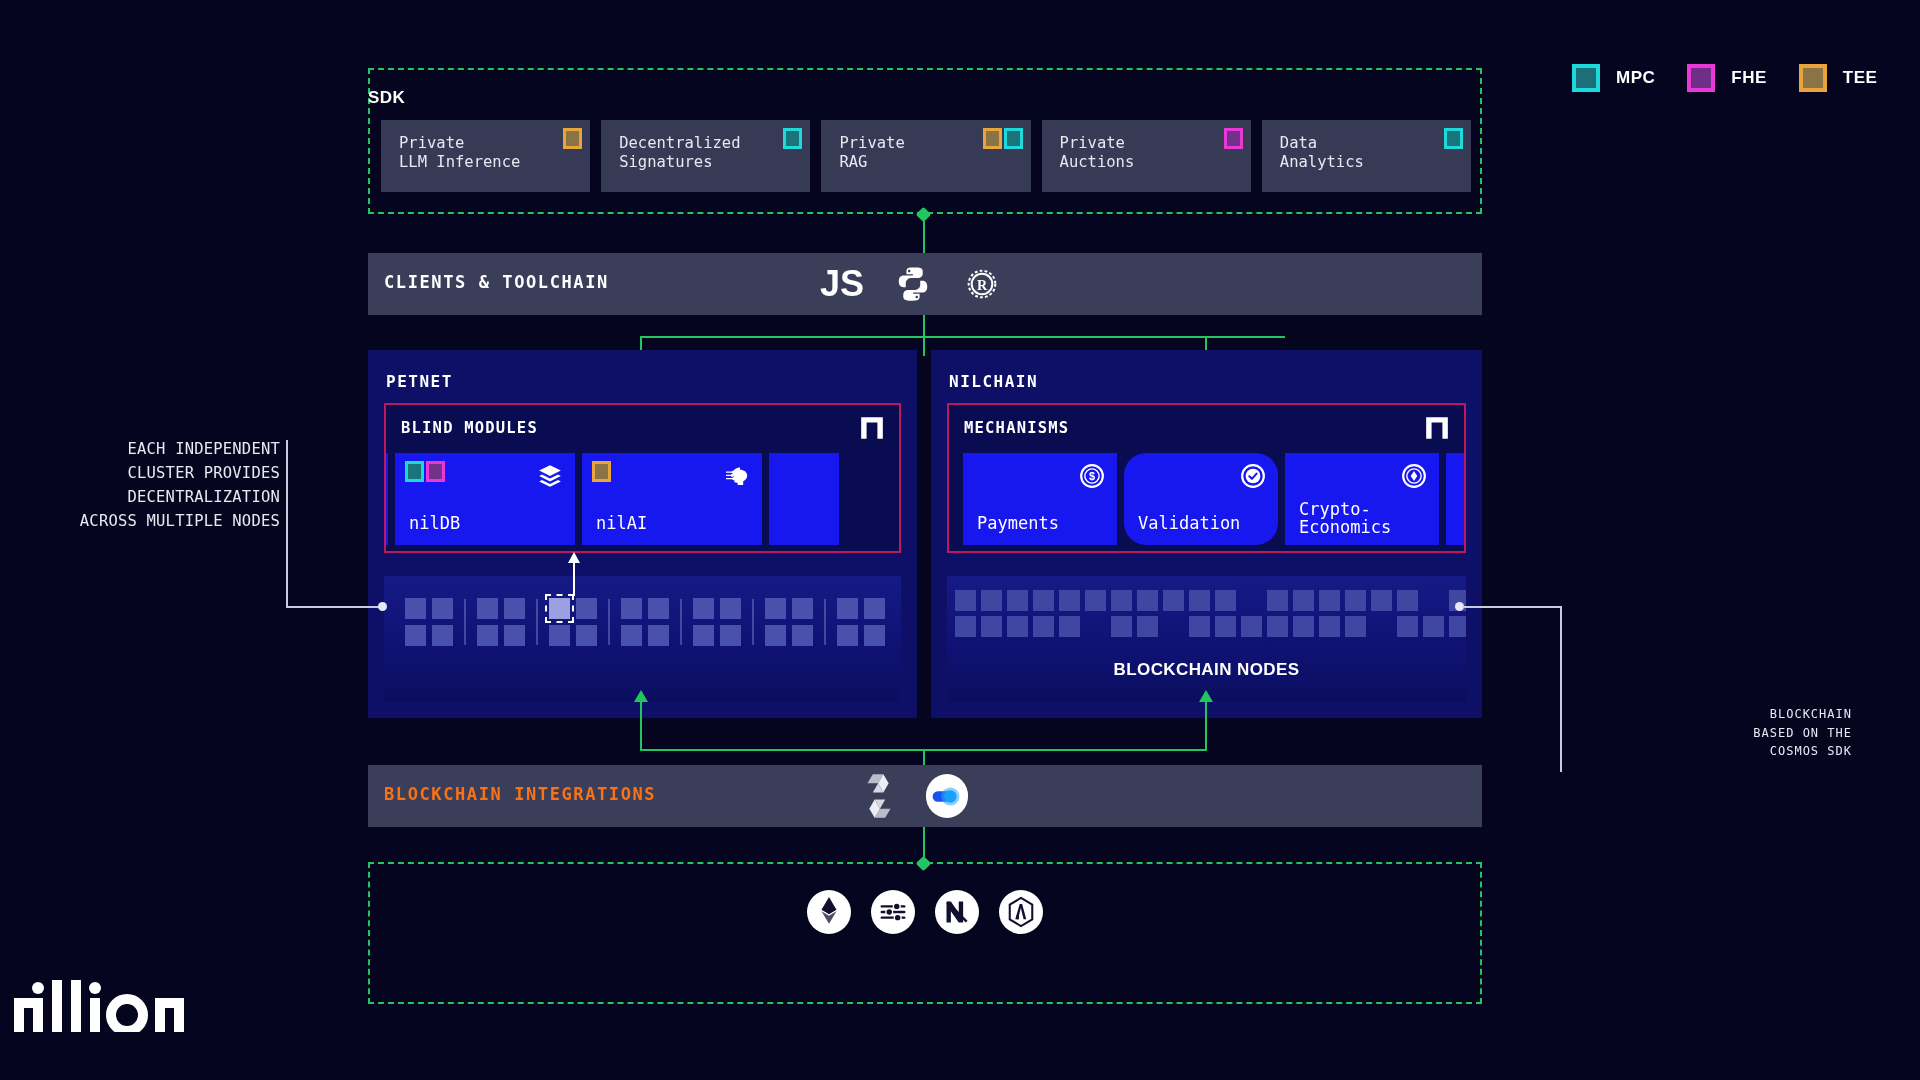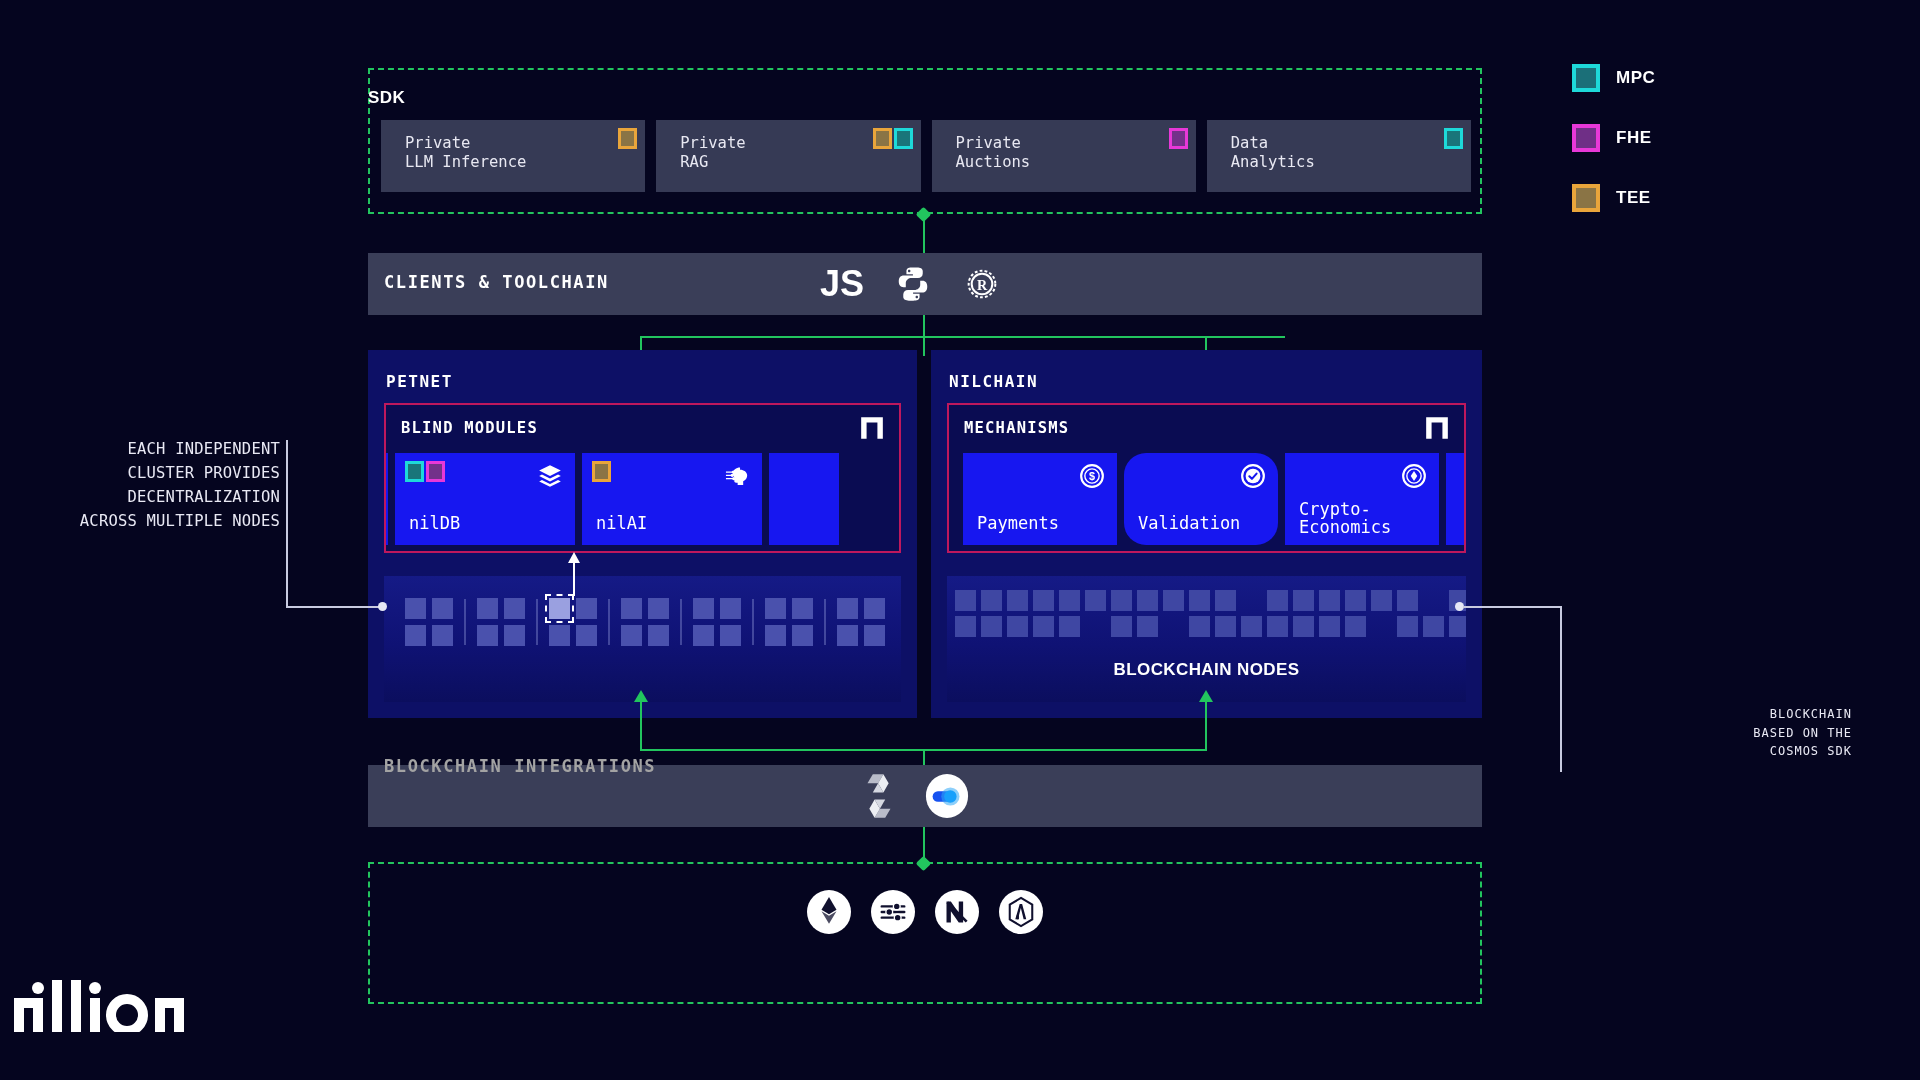--- a/index.html
+++ b/index.html
@@ -30,21 +30,21 @@
     left: 368px; top: 88px; width: 1114px; text-align: left;
     font-family: "Liberation Sans", sans-serif;
     font-weight: bold; font-size: 17px; color: #fff; letter-spacing: 0.5px;
   }
   #sdk-cards {
     left: 381px; top: 120px; width: 1090px; height: 72px;
     display: flex; gap: 11px;
   }
   .sdk-card {
     position: relative; flex: 1; background: #363a55;
-    padding: 14px 14px 0 24px;
+    padding: 14px 14px 0 18px;
   }
   .sdk-card .card-text {
     font-size: 15.5px; color: #e8e8f2; line-height: 1.25;
     white-space: pre-line; letter-spacing: 0px;
   }
   .chip-row { position: absolute; top: 8px; right: 8px; display: flex; gap: 2px; }
   .chip { width: 19px; height: 21px; border: 3px solid #000; }
   .chip.mpc { border-color: #1ed9d9; background: #19757a; }
   .chip.fhe { border-color: #e838d8; background: #73318a; }
   .chip.tee { border-color: #e9a53b; background: #8a7445; }
@@ -98,32 +98,32 @@
   .cluster .node.hl { background:#9aa0e0; outline: 2px dashed #ffffff; outline-offset: 2px; }
   .cluster-sep { width: 2px; height: 46px; background: rgba(160,170,230,.35); }
 
   .bc-rows { position:absolute; left: 8px; top: 14px; }
   .bc-row { display:flex; gap: 5px; margin-bottom: 5px; }
   .bc-cell { width: 21px; height: 21px; background:#3f47a3; }
   .bc-cell.gap { background: transparent; }
 
   
   #bci-bar { left: 368px; top: 765px; width: 1114px; height: 62px; background:#3a3e58; }
-  #bci-label { left: 384px; top: 756px; font-size: 17px; font-weight:bold; color:#a3a3a3; letter-spacing:1.6px; }
+  #bci-label { left: 384px; top: 784px; font-size: 17px; font-weight:bold; color:#f97316; letter-spacing:1.6px; }
   #bci-icons { left: 862px; top: 768px; display:flex; gap: 28px; align-items:center; height:56px; }
 
   
   #chains-box { left: 368px; top: 862px; width: 1114px; height: 142px; }
   #chains-icons { left: 368px; top: 890px; width: 1114px; display:flex; justify-content:center; gap: 20px; }
   .chain-badge { width: 44px; height: 44px; border-radius: 50%; background:#fff; display:flex; align-items:center; justify-content:center; }
   #chains-caption { left:368px; top: 966px; width:1114px; text-align:center;
      font-family:"Liberation Sans", sans-serif; font-weight:bold; font-size:16px; color:#fff; letter-spacing: 1px; }
 
   
-  #legend { left: 1572px; top: 64px; display:flex; flex-direction:column; gap: 32px; }
+  #legend { left: 1572px; top: 64px; display:flex; flex-direction:row; gap: 32px; }
   .legend-item { display:flex; align-items:center; gap: 16px; }
   .legend-sw { width: 28px; height: 28px; border: 4px solid #000; }
   .legend-sw.mpc { border-color:#1ed9d9; background:#1b6f78; }
   .legend-sw.fhe { border-color:#e838d8; background:#6f2f86; }
   .legend-sw.tee { border-color:#e9a53b; background:#8a7445; }
   .legend-text { font-family:"Liberation Sans", sans-serif; font-weight:bold; font-size:17px; color:#fff; letter-spacing:0.5px; }
 
   
   #ann-left { left: 10px; top: 437px; width: 270px; text-align: right;
     font-size: 15.5px; color:#e9e9f4; line-height: 1.55; letter-spacing:0.2px; white-space: pre-line; }
@@ -173,20 +173,27 @@
   <div class="abs dashed-box" id="sdk-box"></div>
   <div class="abs" id="sdk-title">SDK</div>
 
   <div class="abs" id="sdk-cards">
     <div class="sdk-card">
       <div class="chip-row">
         <div class="chip tee"></div>
       </div>
       <div class="card-text">Private
 LLM Inference</div>
+    </div>
+    <div class="sdk-card">
+      <div class="chip-row">
+        <div class="chip mpc"></div>
+      </div>
+      <div class="card-text">Decentralized
+Signatures</div>
     </div>
     <div class="sdk-card">
       <div class="chip-row">
         <div class="chip tee"></div>
         <div class="chip mpc"></div>
       </div>
       <div class="card-text">Private
 RAG</div>
     </div>
     <div class="sdk-card">

